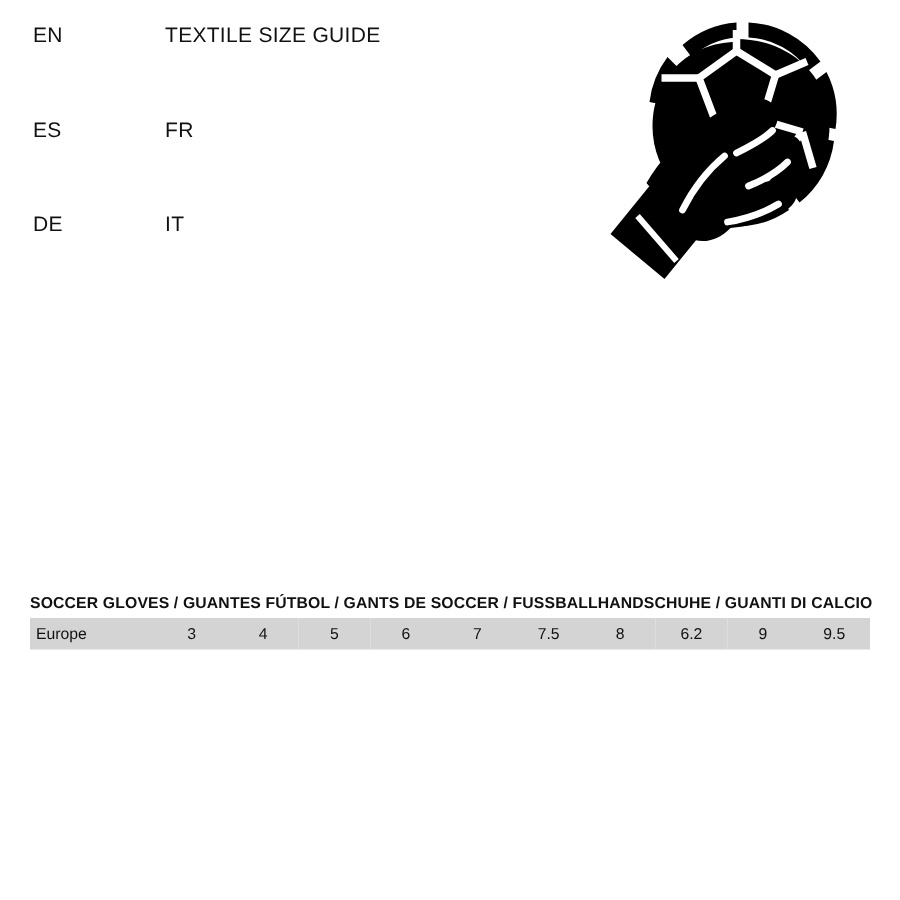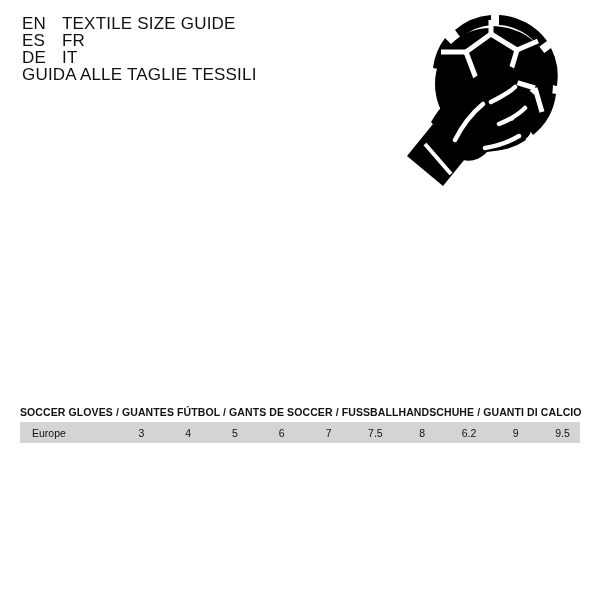--- a/index.html
+++ b/index.html
@@ -17,23 +17,24 @@
   }
 
   
   .legend {
     position: absolute;
     top: 16px;
     left: 22px;
     display: grid;
     grid-template-columns: 40px auto;
     row-gap: 2px;
-    font-size: 17px;
+    font-size: 14px;
     letter-spacing: 0.2px;
     line-height: 15px;
+    gap: 48px;
   }
   .legend .code {
     font-weight: 400;
     color: #111;
   }
   .legend .label {
     font-weight: 400;
     color: #111;
     white-space: nowrap;
   }
@@ -49,40 +50,39 @@
   .illustration svg {
     display: block;
     width: 100%;
     height: 100%;
   }
 
   
   .table-wrap {
     position: absolute;
     left: 20px;
-    top: 406px;
+    top: 396px;
     width: 560px;
   }
   .table-title {
     font-size: 10.5px;
     font-weight: 700;
     letter-spacing: 0.1px;
     color: #111;
     padding-bottom: 4px;
     white-space: nowrap;
   }
   table.sizes {
     border-collapse: collapse;
     width: 560px;
     table-layout: fixed;
     font-size: 10.5px;
   }
   table.sizes tr.row-shaded td {
     background: #d4d4d4;
-    padding-left: 12px;
   }
   table.sizes td {
     padding: 3px 0 3px 0;
     text-align: center;
     color: #111;
     height: 15px;
     vertical-align: middle;
   }
   table.sizes td.rowhead {
     text-align: left;
@@ -97,21 +97,20 @@
   <div class="code">EN</div>
   <div class="label">TEXTILE SIZE GUIDE</div>
 
   <div class="code">ES</div>
 
   <div class="code">FR</div>
 
   <div class="code">DE</div>
 
   <div class="code">IT</div>
-  <div class="label">GUIDA ALLE TAGLIE TESSILI</div>
 </div>
 
 <div class="illustration">
   <svg viewBox="0 0 190 185" xmlns="http://www.w3.org/2000/svg" aria-hidden="true">
 
     <path d="M60 22 A62 62 0 0 1 96 7 L96 17 A52 52 0 0 0 66 30 Z" fill="#000"></path>
     <path d="M104 7 A62 62 0 0 1 152 33 L144 39 A52 52 0 0 0 104 17 Z" fill="#000"></path>
     <path d="M156 40 A62 62 0 0 1 162 78 L152 76 A52 52 0 0 0 148 46 Z" fill="#000"></path>
     <path d="M161 86 A62 62 0 0 1 138 127 L132 119 A52 52 0 0 0 151 84 Z" fill="#000"></path>
     <path d="M131 132 A62 62 0 0 1 96 143 L96 133 A52 52 0 0 0 126 124 Z" fill="#000"></path>

